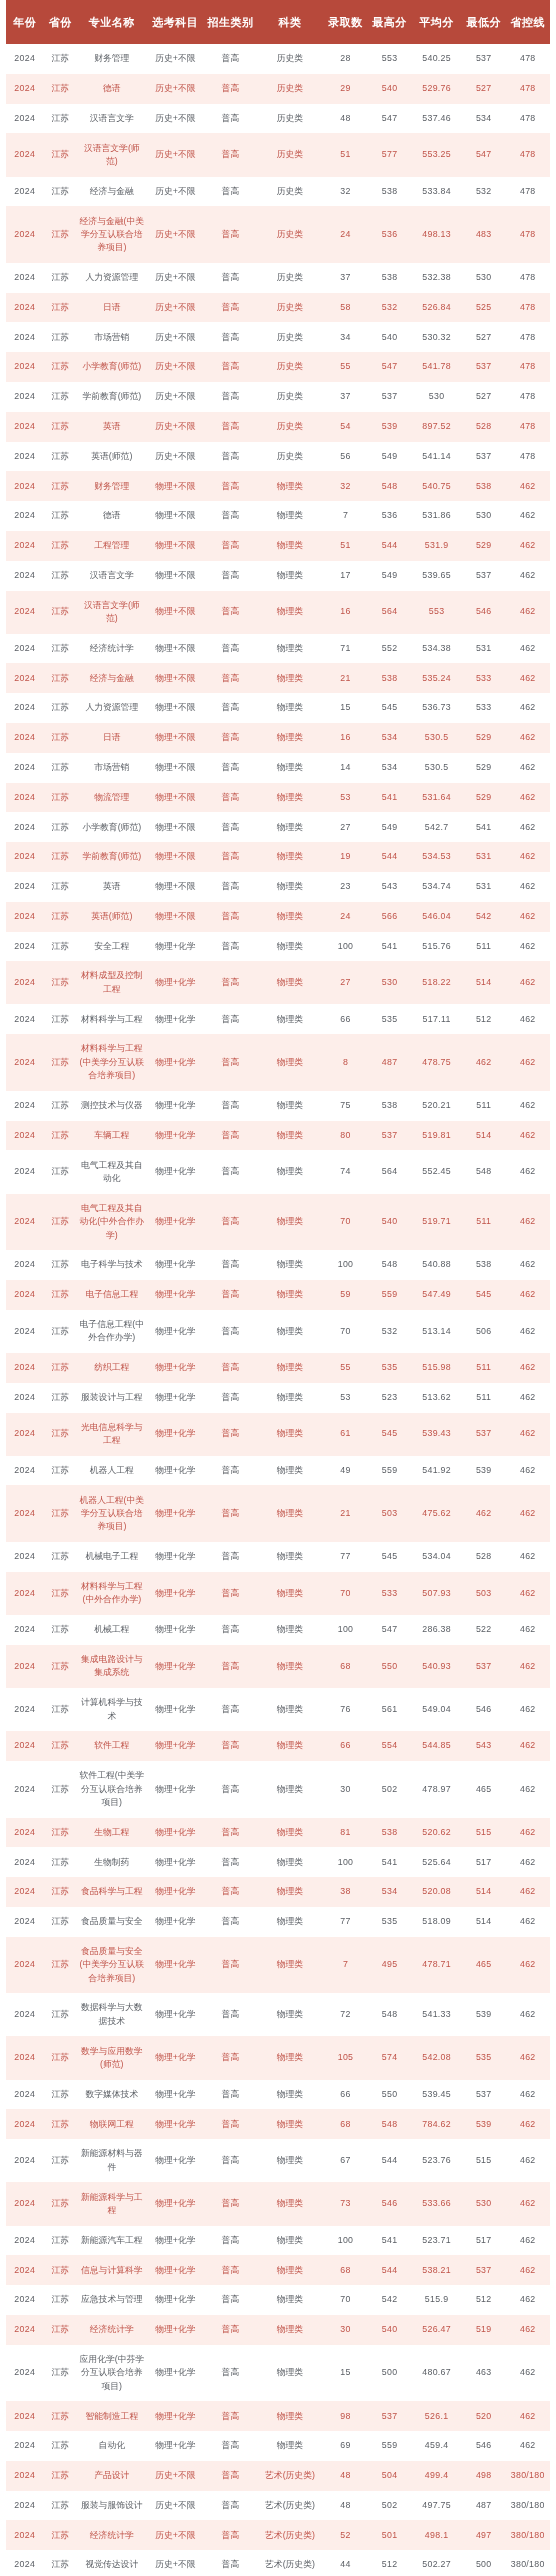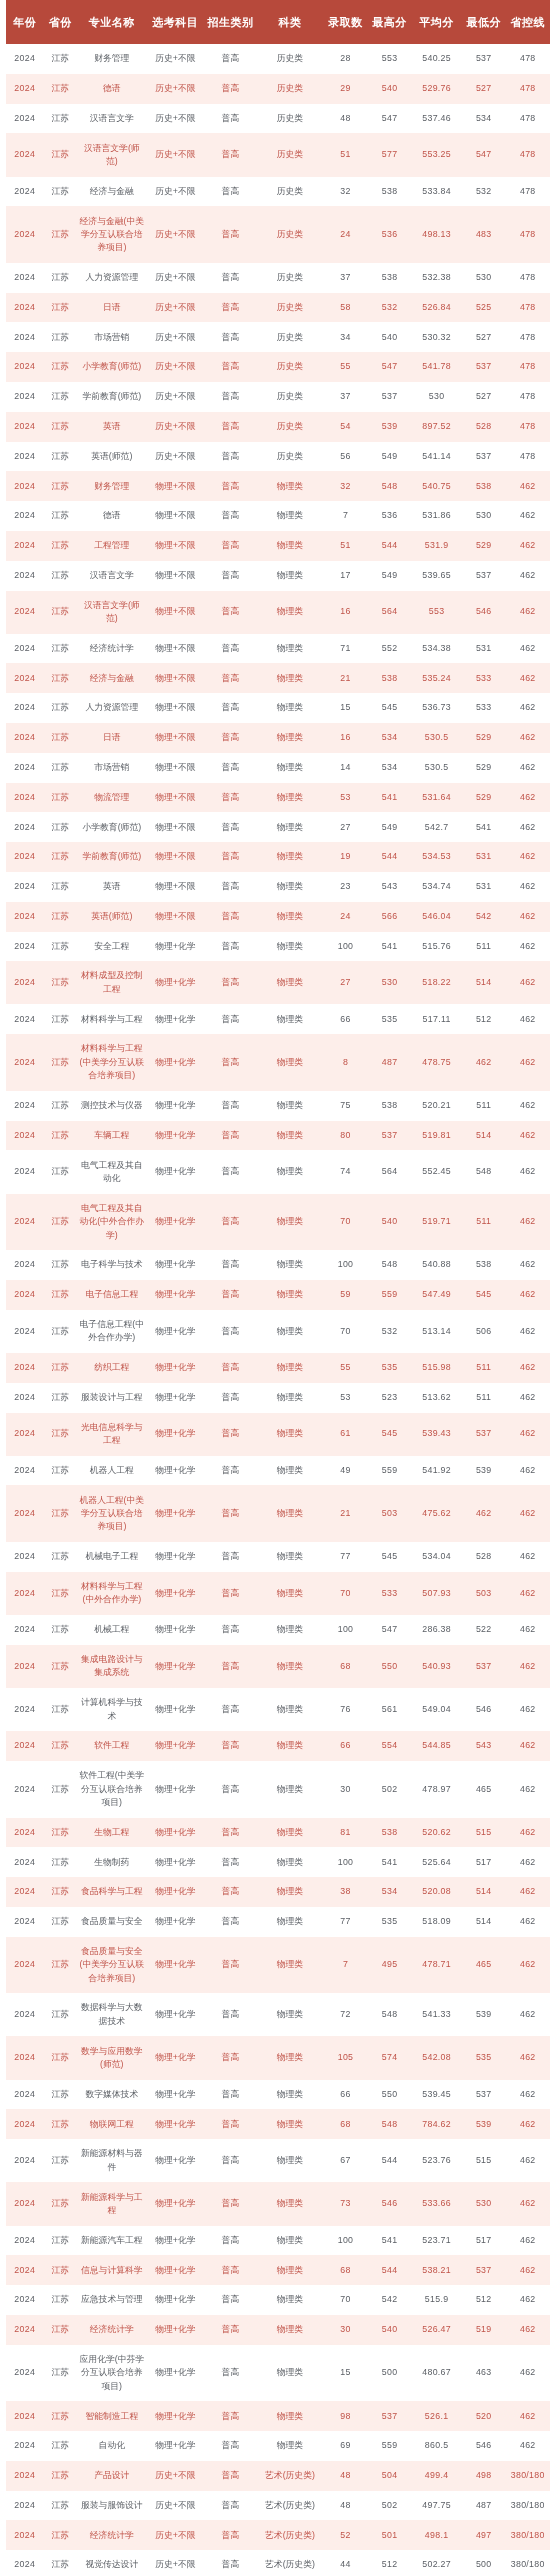--- a/index.html
+++ b/index.html
@@ -976,21 +976,21 @@
           </tr>
           <tr>
             <td class="num">2024</td>
             <td>江苏</td>
             <td>自动化</td>
             <td>物理+化学</td>
             <td>普高</td>
             <td>物理类</td>
             <td class="num">69</td>
             <td class="num">559</td>
-            <td class="num">860.5</td>
+            <td class="num">459.4</td>
             <td class="num">546</td>
             <td class="num">462</td>
           </tr>
           <tr class="alt">
             <td class="num">2024</td>
             <td>江苏</td>
             <td>产品设计</td>
             <td>历史+不限</td>
             <td>普高</td>
             <td>艺术(历史类)</td>

